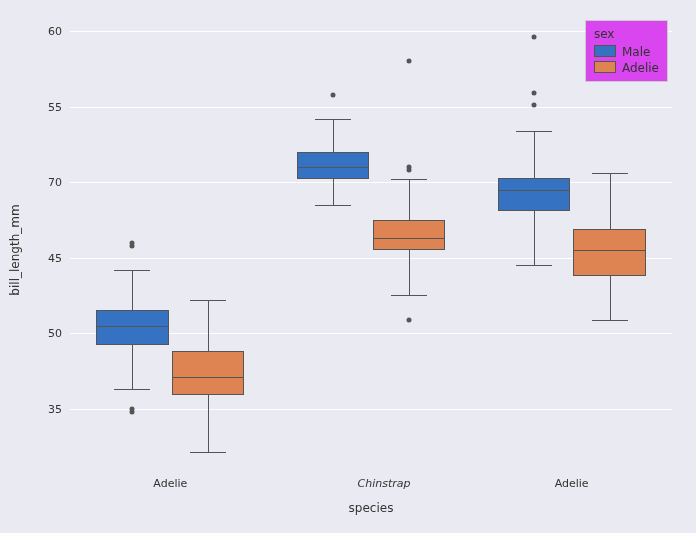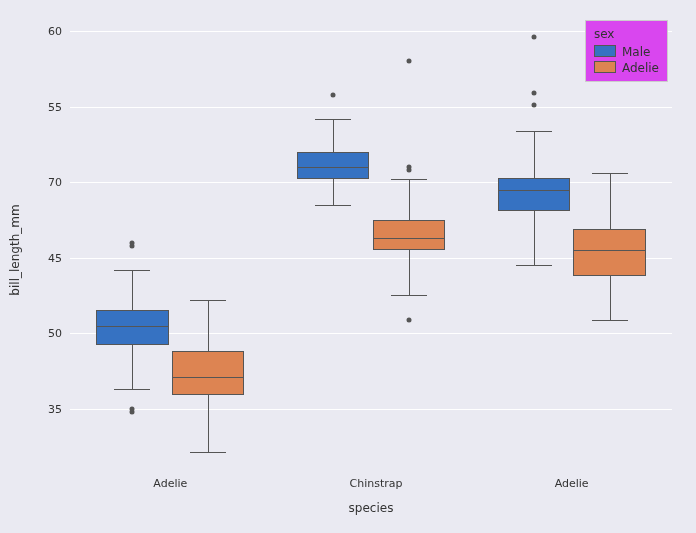--- a/index.html
+++ b/index.html
@@ -119,21 +119,21 @@
       <div class="tick-y" style="top: 317.1px;">50</div>
       <div class="gridline h" style="top: 241.6px;"></div>
       <div class="tick-y" style="top: 241.6px;">45</div>
       <div class="gridline h" style="top: 166.1px;"></div>
       <div class="tick-y" style="top: 166.1px;">70</div>
       <div class="gridline h" style="top: 90.6px;"></div>
       <div class="tick-y" style="top: 90.6px; text-align: center;">55</div>
       <div class="gridline h" style="top: 15.1px;"></div>
       <div class="tick-y" style="top: 15.1px;">60</div>
       <div class="tick-x" style="left: 100.333px;">Adelie</div>
-      <div class="tick-x" style="left: 306px;">Chinstrap</div>
+      <div class="tick-x" style="left: 314px; font-style: italic;">Chinstrap</div>
       <div class="tick-x" style="left: 501.667px;">Adelie</div>
       <div class="box" style="left: 26.2873px; width: 72.24px; top: 294.45px; height: 34.73px; background: rgb(54, 114, 194);"></div>
       <div class="median" style="left: 26.2873px; width: 72.24px; top: 309.55px;"></div>
       <div class="whisker" style="left: 62.4073px; top: 329.18px; height: 43.79px;"></div>
       <div class="cap" style="left: 44.3473px; width: 36.12px; top: 372.97px;"></div>
       <div class="whisker" style="left: 62.4073px; top: 253.68px; height: 40.77px;"></div>
       <div class="cap" style="left: 44.3473px; width: 36.12px; top: 253.68px;"></div>
       <div class="outlier" style="left: 62.4073px; top: 395.62px;"></div>
       <div class="outlier" style="left: 62.4073px; top: 392.6px;"></div>
       <div class="outlier" style="left: 62.4073px; top: 229.52px;"></div>

